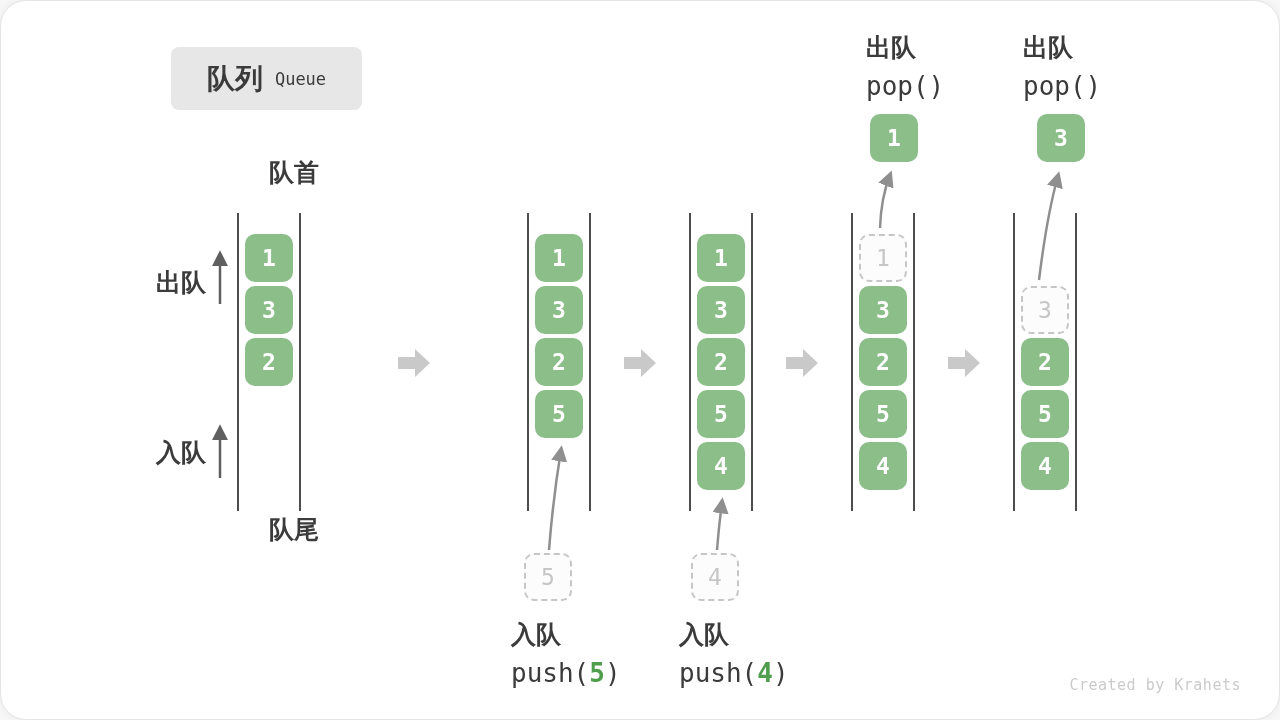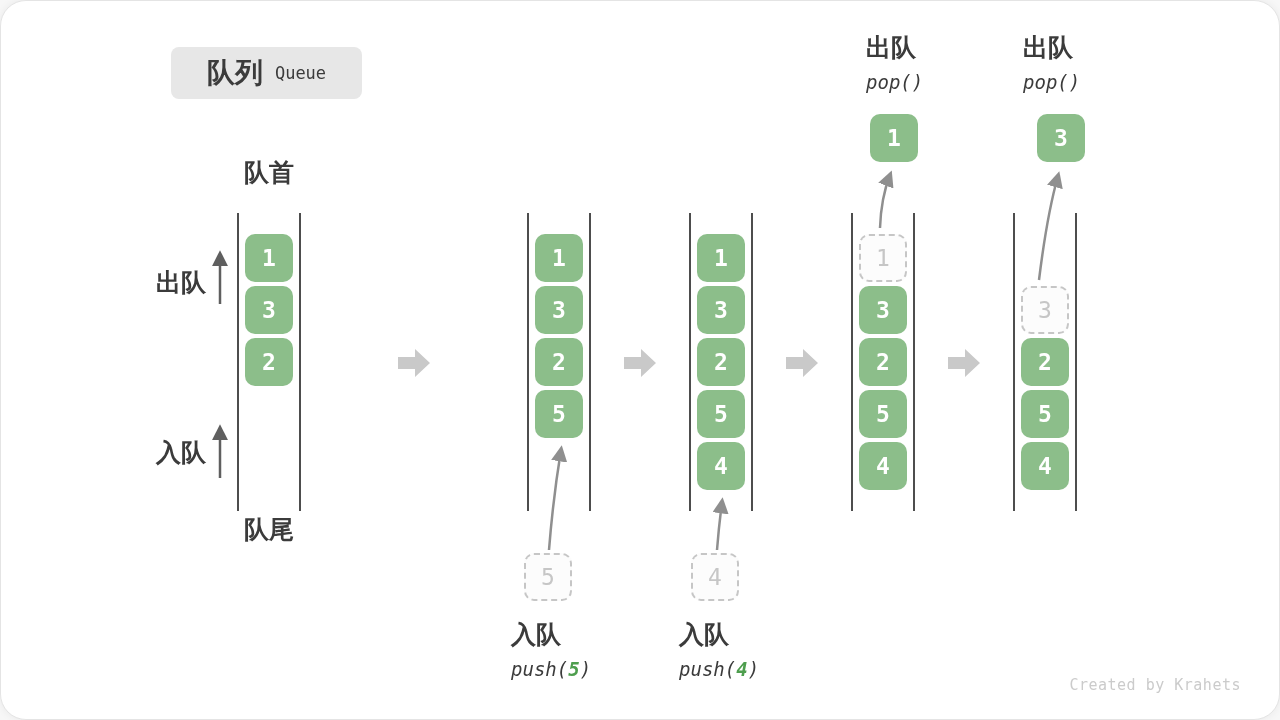--- a/index.html
+++ b/index.html
@@ -9,34 +9,34 @@
     background: #ffffff;
     border-radius: 26px;
     border: 1px solid #e4e4e4;
     box-shadow: 0 0 8px rgba(0,0,0,0.06);
     overflow: hidden;
     font-family: "Liberation Sans", sans-serif;
     box-sizing: border-box;
   }
   .title-box {
     position: absolute; left: 170px; top: 46px;
-    width: 191px; height: 52px;
+    width: 191px; height: 63px;
     background: var(--panel-gray, #e7e7e7);
     border-radius: 8px;
     display: flex; align-items: center; justify-content: center; gap: 12px;
   }
   .title-zh { font-size: 28px; font-weight: 700; color: var(--text-dark, #3b3b3b); }
   .title-en { font-family: "DejaVu Sans Mono", monospace; font-size: 17px; color: var(--text-dark, #3b3b3b); }
 
   .zh-label {
     position: absolute;
     font-size: 25px; font-weight: 700; color: var(--text-dark, #3b3b3b);
     white-space: nowrap;
   }
-  .center-100 { width: 100px; text-align: center; }
+  .center-100 { width: 100px; text-align: right; }
 
   .col-line {
     position: absolute; width: 2px;
     background: var(--line-dark, #4d4d4d);
   }
   .cell {
     position: absolute; width: 48px; height: 48px;
     border-radius: 10px;
     display: flex; align-items: center; justify-content: center;
     font-family: "DejaVu Sans Mono", monospace;
@@ -64,21 +64,21 @@
     border-radius: 10px;
     background: var(--cell-green, #8cbe8a); color: #ffffff;
     display: flex; align-items: center; justify-content: center;
     font-family: "DejaVu Sans Mono", monospace; font-size: 23px; font-weight: 700;
   }
   .op-label { position: absolute; white-space: nowrap; }
   .op-label .zh { display: block; font-size: 25px; font-weight: 700; color: var(--text-dark, #3b3b3b); margin-bottom: 7px; }
   .op-label .code {
     display: block;
     font-family: "DejaVu Sans Mono", monospace;
-    font-size: 19px; color: var(--text-dark, #3b3b3b); font-style: italic;
+    font-size: 26px; color: var(--text-dark, #3b3b3b);
   }
   .op-label .code .arg { color: var(--accent-green, #4e9e4e); font-weight: 700; }
 
   .big-arrow { position: absolute; width: 36px; height: 36px; }
 
   .overlay { position: absolute; left: 0; top: 0; pointer-events: none; }
   .curve { fill: none; stroke: var(--arrow-gray, #8f8f8f); stroke-width: 2.5; }
   .upline { fill: none; stroke: var(--arrow-dark, #5f5f5f); stroke-width: 2.5; }
 
   .watermark {

